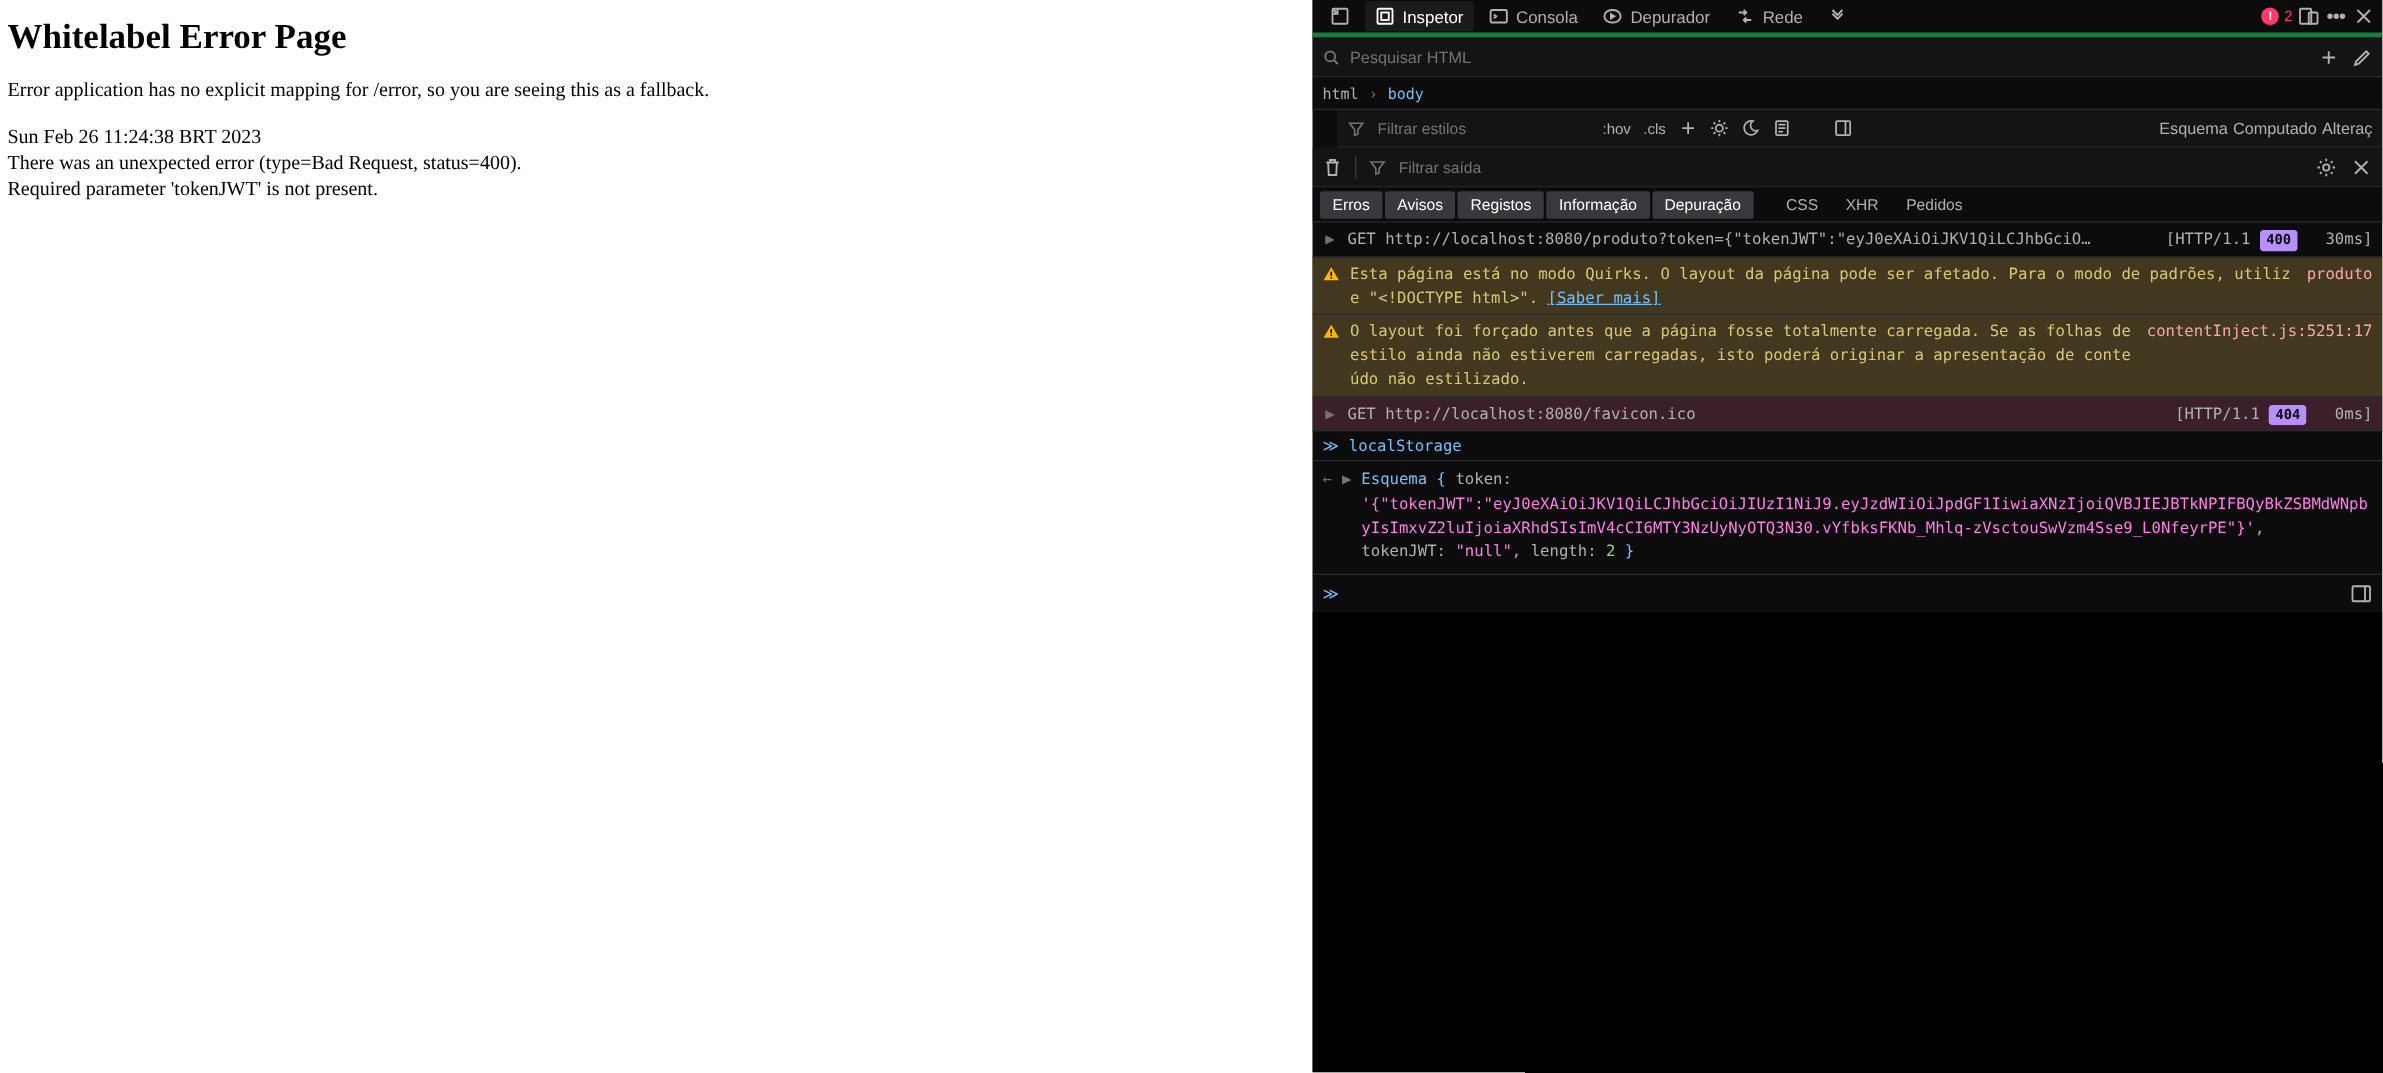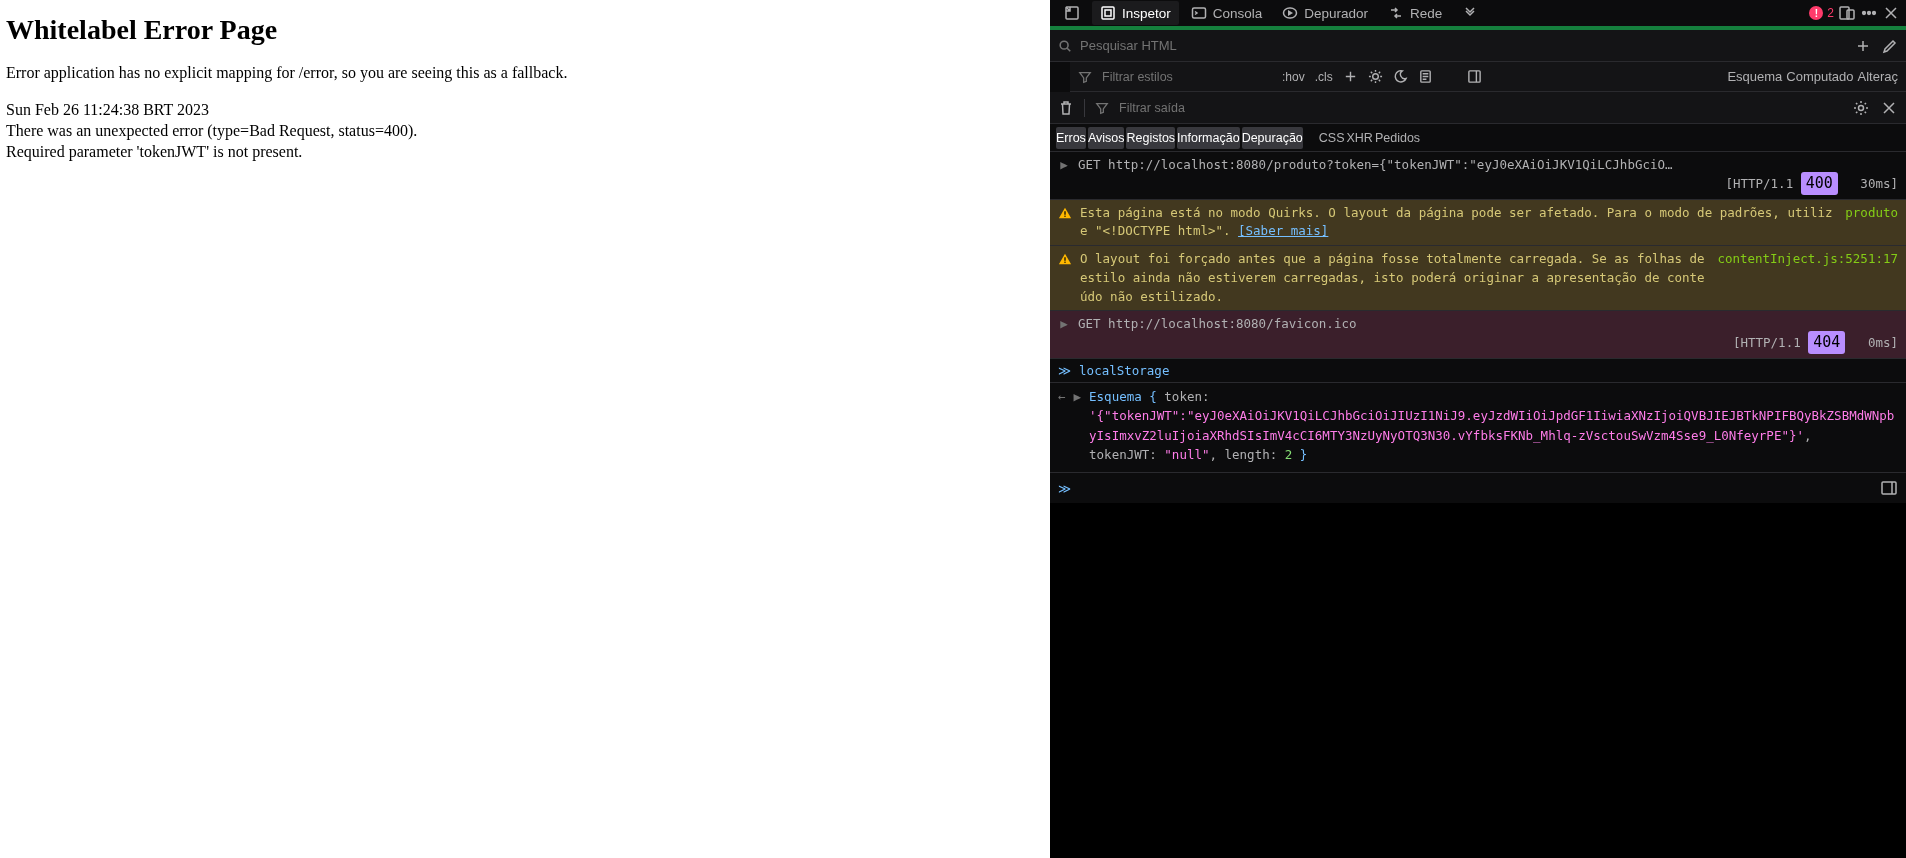--- a/index.html
+++ b/index.html
@@ -28,35 +28,35 @@
 .styles-bar { display:flex; align-items:center; height:30px; background:#141416; border-bottom:1px solid #2a2a2e; padding:0 8px; gap:10px;margin-left:20px; }
 .styles-bar input { width:170px; background:transparent; border:none; color:#b1b1b3; font-size:12.5px; outline:none; }
 .styles-bar input::placeholder { color:#737373; }
 .styles-bar .mini { font-size:12px; color:#b1b1b3; cursor:pointer; }
 .styles-bar .tabs-r { margin-left:auto; display:flex; gap:4px; }
 .styles-bar .rtab { font-size:13px; color:#b1b1b3; cursor:pointer; }
 .console-toolbar { display:flex; align-items:center; height:32px; background:#141416; border-bottom:1px solid #2a2a2e; padding:0 8px; gap:10px; }
 .console-toolbar input { flex:1; max-width:200px; background:transparent; border:none; color:#b1b1b3; font-size:12.5px; outline:none; }
 .console-toolbar input::placeholder { color:#737373; }
 .console-tabs { display:flex; align-items:center; height:28px; background:#0c0c0d; border-bottom:1px solid #2a2a2e; padding:0 6px; gap:2px; }
-.ctab { padding:4px 0; font-size:12.5px; color:#b1b1b3; cursor:pointer; border-radius:2px; }
+.ctab { padding:4px 10px; font-size:12.5px; color:#b1b1b3; cursor:pointer; border-radius:2px; }
 .ctab.pill { background:#38383d; color:#fff; }
 .console-body { flex:0 0 auto; font-family:Menlo,Consolas,monospace; font-size:12.5px; }
 .row { display:flex; padding:4px 8px; border-bottom:1px solid #2a2a2e; gap:8px; line-height:1.5; }
 .row .arrow { color:#737373; width:12px; text-align:center; }
 .row .msg { flex:1; color:#b1b1b3; word-break:break-all; }
 .row .right { text-align:right; white-space:nowrap; color:#b1b1b3; }
 .row.warn { background:#42381f; }
 .row.warn .msg { color:#d6c877; }
 .row.errline { background:#3b1f2b; }
-.badge { display:inline-block; padding:0 5px; border-radius:3px; font-size:15px; font-weight:normal; color:#fff;margin-top:16px; }
+.badge { display:inline-block; padding:0 5px; border-radius:3px; font-size:11px; font-weight:bold; color:#fff; }
 .b400 { background:#b98eff; color:#000; }
 .b404 { background:#b98eff; color:#000; }
 .link { color:#75bfff; text-decoration:underline; cursor:pointer; }
-.linkr { color:#84cc16; cursor:pointer; }
+.linkr { color:#fca5a5; cursor:pointer; }
 .cmd-row { display:flex; padding:4px 8px; gap:8px; border-bottom:1px solid #2a2a2e; }
 .cmd-row .prompt { color:#75bfff; }
 .cmd-row .cmd { color:#75bfff; font-family:Menlo,Consolas,monospace; }
 .out-row { display:flex; padding:4px 8px 8px; gap:8px; border-bottom:1px solid #2a2a2e; font-family:Menlo,Consolas,monospace; line-height:1.55; }
 .out-row .back { color:#737373; }
 .out-row .arrow { color:#737373; }
 .out-row .body { flex:1; word-break:break-all; color:#b1b1b3; }
 .out-row .kw { color:#75bfff; }
 .out-row .str { color:#ff7de9; }
 .out-row .num { color:#86de74; }
@@ -150,20 +150,25 @@
       </svg>
     <input placeholder="Pesquisar HTML" style="">
     <svg class="icon-plain" viewBox="0 0 18 18">
         <path d="M9 4 L9 14 M4 9 L14 9"></path>
       </svg>
     <svg class="icon-plain" viewBox="0 0 18 18">
         <path d="M13 4 L15 6 L7 14 L4 15 L5 12 Z"></path>
       </svg>
   </div>
 
+  <div class="crumbs">
+    <span class="c1">html</span>
+    <span class="sep">›</span>
+    <span class="c2">body</span>
+  </div>
 
   <div class="styles-bar">
     <svg class="funnel" viewBox="0 0 16 16">
         <path d="M2 3 L14 3 L9.5 9 L9.5 13 L6.5 14 L6.5 9 Z"></path>
       </svg>
     <input placeholder="Filtrar estilos" style="">
     <span class="mini">:hov</span>
     <span class="mini">.cls</span>
     <svg class="icon-plain" style="width:15px;height:15px" viewBox="0 0 16 16">
         <path d="M8 3 L8 13 M3 8 L13 8"></path>

